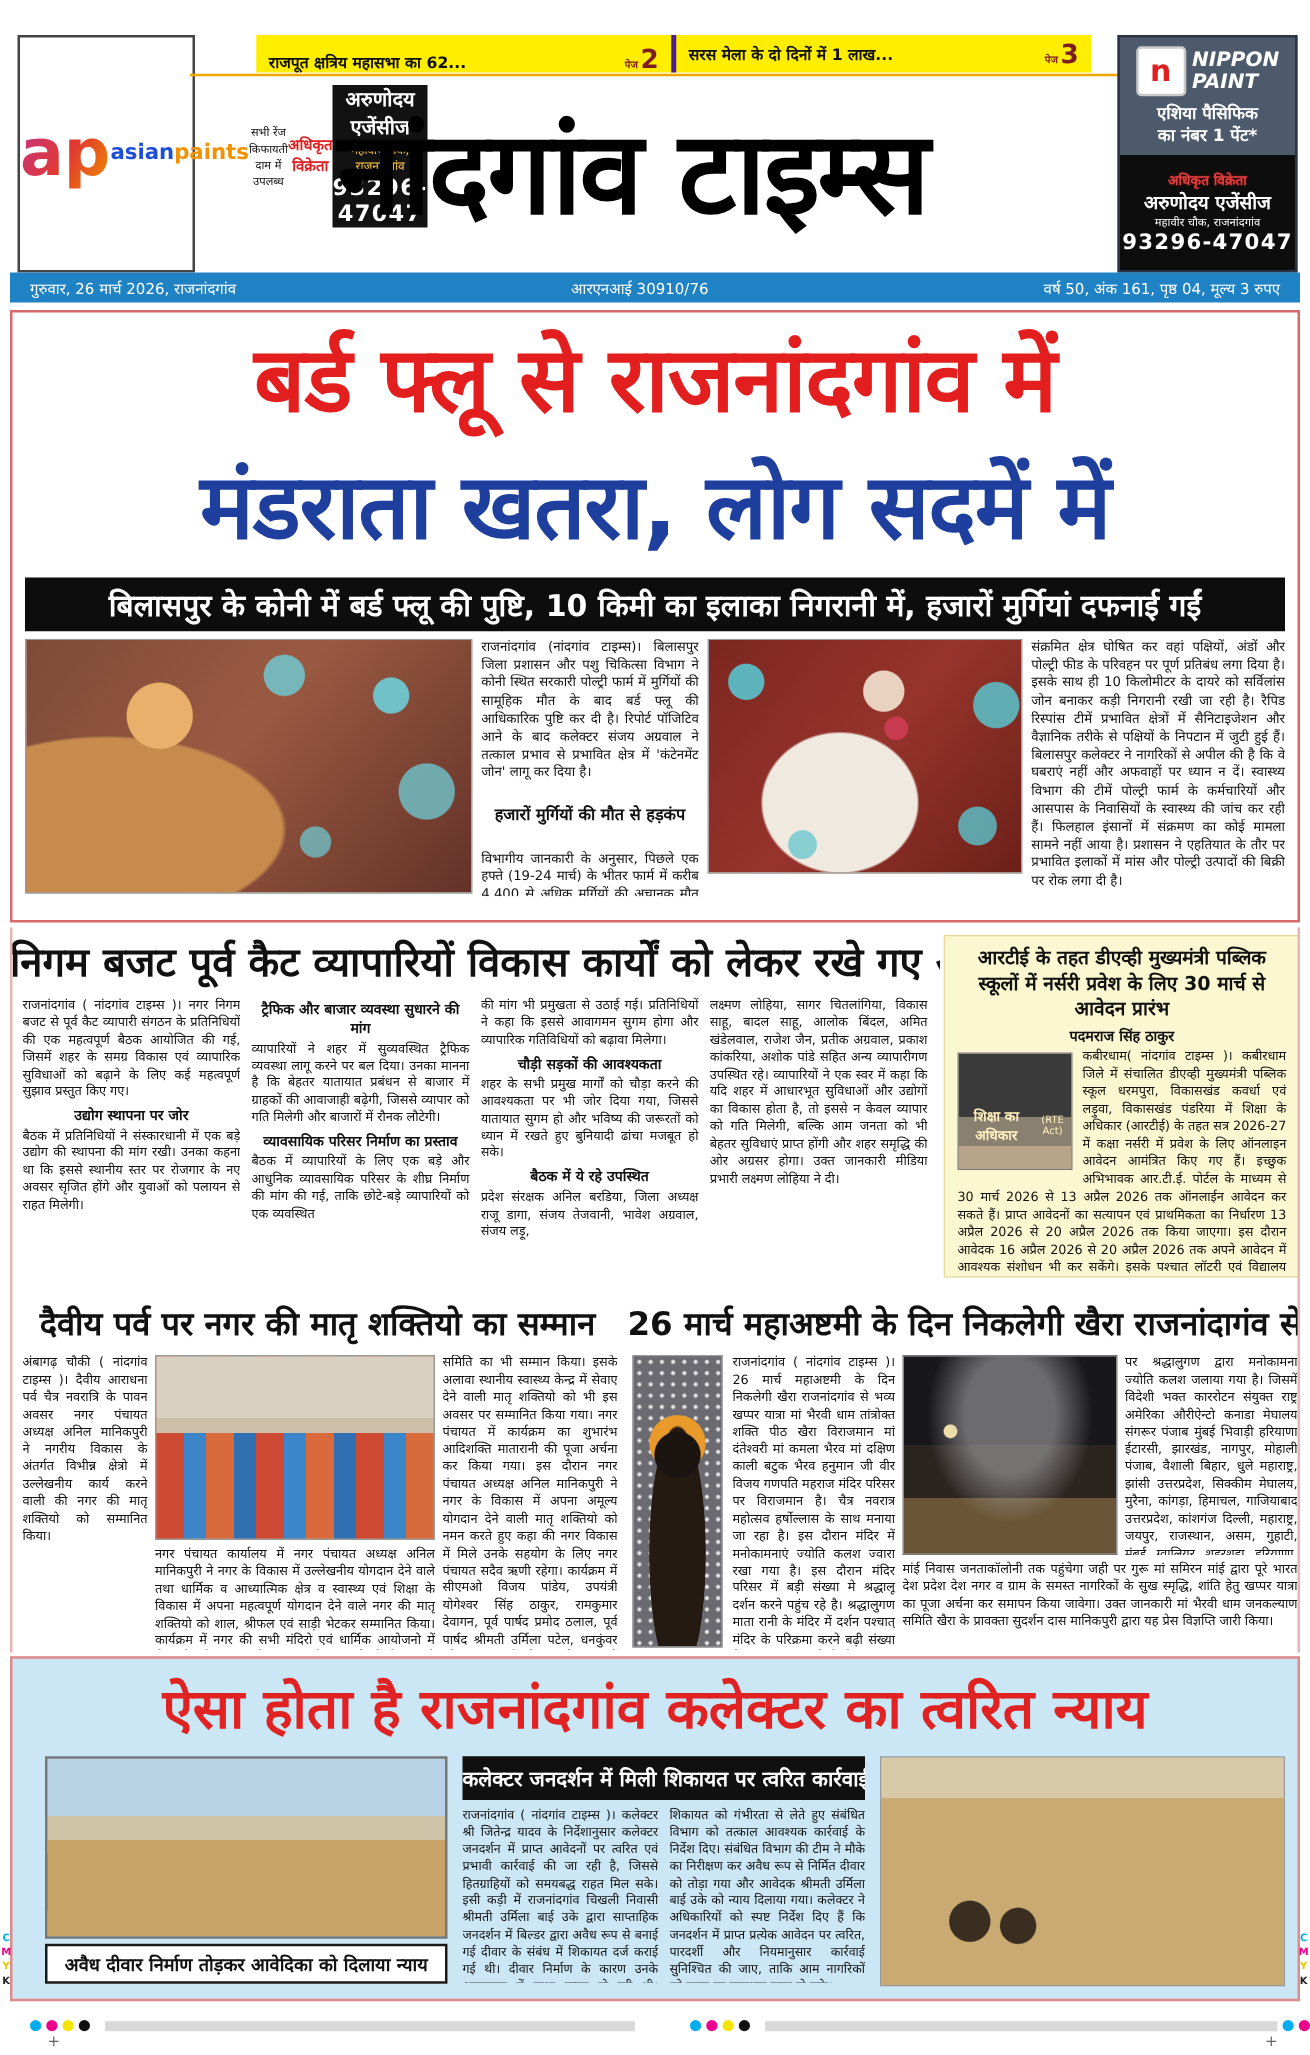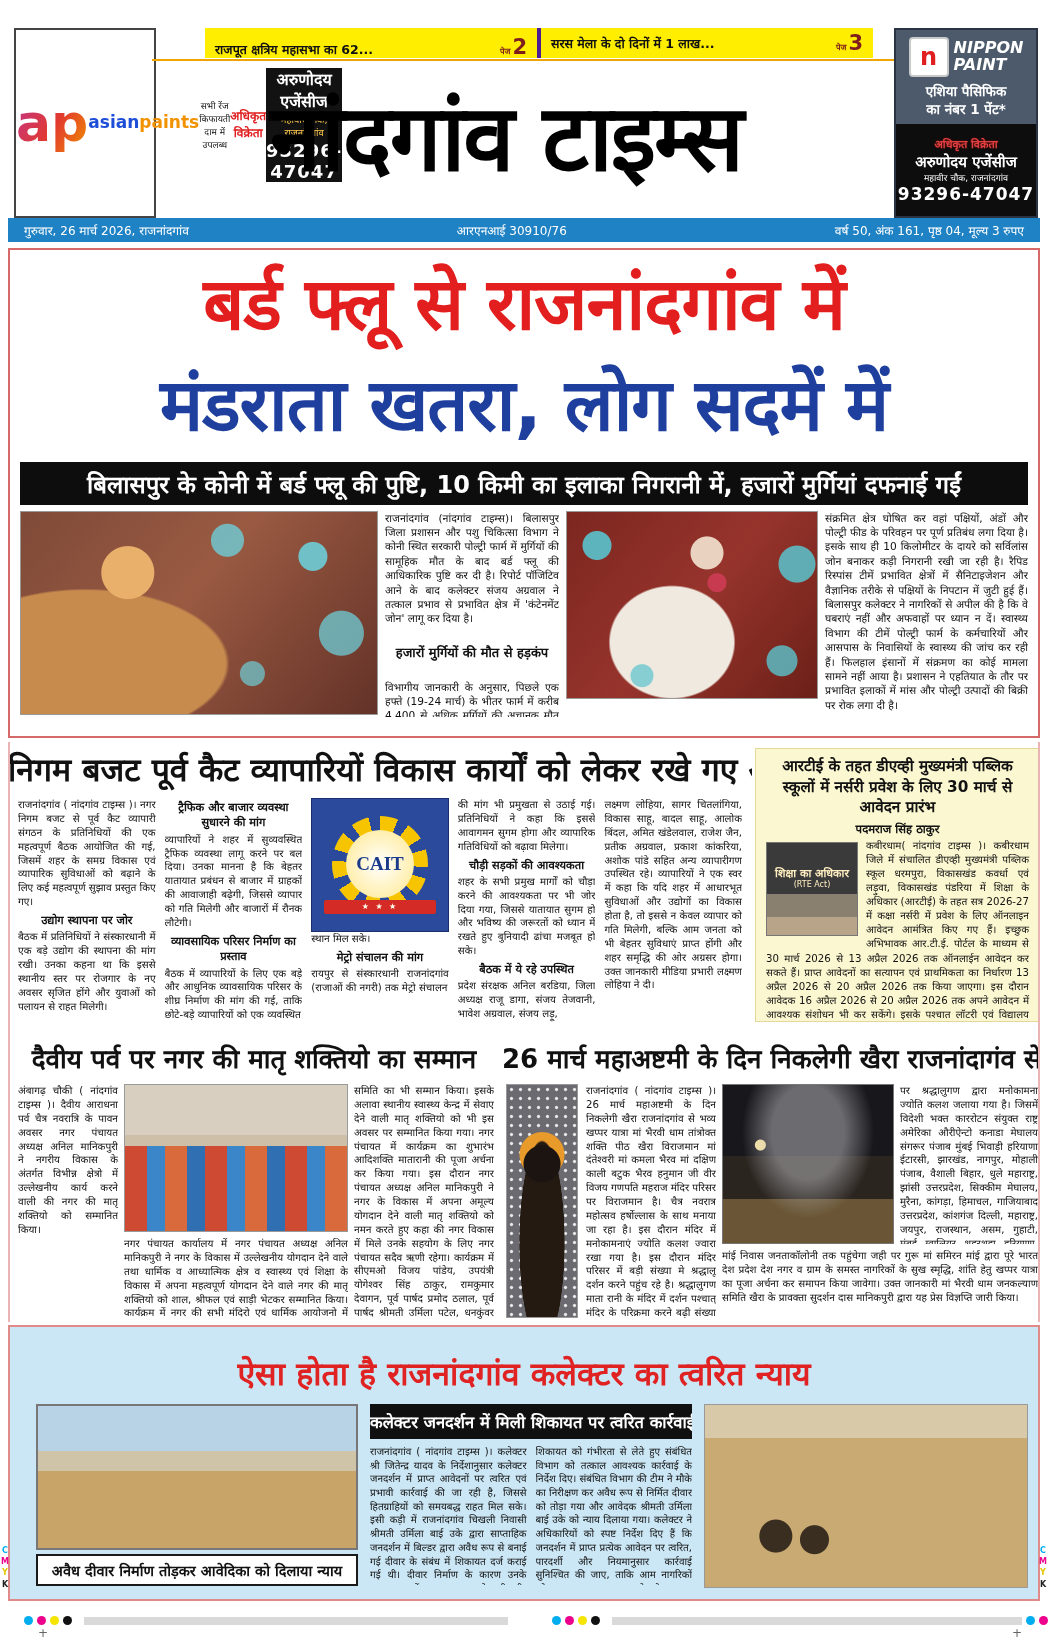--- a/index.html
+++ b/index.html
@@ -106,21 +106,21 @@
   .ribbon{margin-top:-12px;background:#d42b26;color:#ffe;width:112px;text-align:center;font-size:8px;
           padding:2px 0;border-radius:2px;letter-spacing:2px;}
 
   
   .rte-box{position:absolute;left:755px;top:748px;width:285px;height:274px;background:#fbf7d0;
            border:1px solid #e3d89a;box-sizing:border-box;padding:7px 10px;overflow:hidden;}
   .rte-headline{font-size:15.3px;font-weight:bold;text-align:center;line-height:1.35;}
   .rte-byline{font-size:11.5px;font-weight:bold;text-align:center;margin:3px 0;}
   .rte-thumb{float:left;width:92px;height:94px;margin:3px 8px 2px 0;border:1px solid #777;box-sizing:border-box;
              background:linear-gradient(#3a3a3a 0 55%,#8a8070 55% 80%,#b8a488 80% 100%);
-             display:flex;flex-direction:column;align-items:center;padding-top:22px;color:#fff;text-align:center;}
+             display:flex;flex-direction:row;align-items:center;padding-top:22px;color:#fff;text-align:center;}
   .rte-thumb .t1{font-size:11px;font-weight:bold;color:#ffefc0;}
   .rte-thumb .t2{font-size:8px;color:#ffefc0;}
   .rte-body{font-size:10.2px;line-height:1.38;}
 
   
   .matru-section{position:absolute;left:8px;top:1036px;width:492px;height:284px;overflow:hidden;}
   .matru-headline{font-size:26px;font-weight:bold;text-align:center;white-space:nowrap;margin:4px 0 8px;}
   .matru-body{position:relative;height:238px;overflow:hidden;font-size:10.2px;line-height:1.36;}
   .matru-col1{position:absolute;left:10px;top:0;width:100px;height:100%;overflow:hidden;}
   .matru-photo{position:absolute;left:116px;top:0;width:224px;height:148px;background:
@@ -142,21 +142,21 @@
   .kh-photo{position:absolute;left:220px;top:0;width:172px;height:160px;border:1px solid #777;box-sizing:border-box;
      background:radial-gradient(ellipse at 50% 30%,rgba(190,190,195,.5) 0 30%,rgba(190,190,195,0) 55%),
      radial-gradient(circle at 22% 38%,#ffe9a0 0 5px,rgba(255,233,160,0) 6px),
      linear-gradient(#17171c 0 45%,#2b2520 45% 72%,#6a5636 72% 100%);}
   .kh-col2a{position:absolute;left:398px;top:0;width:138px;height:160px;overflow:hidden;}
   .kh-col2b{position:absolute;left:220px;top:165px;width:316px;height:70px;overflow:hidden;}
 
   
   .collector{position:absolute;left:8px;top:1325px;width:1032px;height:276px;background:#cbe6f4;
              border:2px solid #e08a8a;box-sizing:border-box;overflow:hidden;}
-  .col-banner{margin-top:24px;text-align:center;font-size:32px;font-weight:bold;color:#e02222;white-space:nowrap;}
+  .col-banner{margin-top:8px;text-align:center;font-size:44px;font-weight:bold;color:#e02222;white-space:nowrap;}
   .col-body{position:relative;height:196px;margin-top:8px;}
   .c-photo1{position:absolute;left:26px;top:2px;width:322px;height:146px;border:2px solid #777;box-sizing:border-box;
      background:linear-gradient(#b9d3e6 0 32%,#cfc3a8 32% 46%,#c8a468 46% 100%),
      radial-gradient(ellipse at 12% 70%,#6e4a30 0 18%,rgba(110,74,48,0) 19%);}
   .c-caption{position:absolute;left:26px;top:152px;width:322px;background:#fff;border:2px solid #1a1a1a;
              box-sizing:border-box;text-align:center;font-weight:bold;font-size:14.5px;padding:4px 2px;}
   .c-mid{position:absolute;left:360px;top:2px;width:322px;}
   .c-strip{background:#101010;color:#fff;text-align:center;font-weight:bold;font-size:16.5px;padding:6px 0;
            white-space:nowrap;overflow:hidden;}
   .c-cols{display:flex;gap:9px;margin-top:6px;font-size:10px;line-height:1.37;height:140px;overflow:hidden;}
@@ -261,31 +261,20 @@
         <p>राजनांदगांव ( नांदगांव टाइम्स )। नगर निगम बजट से पूर्व कैट व्यापारी संगठन के प्रतिनिधियों की एक महत्वपूर्ण बैठक आयोजित की गई, जिसमें शहर के समग्र विकास एवं व्यापारिक सुविधाओं को बढ़ाने के लिए कई महत्वपूर्ण सुझाव प्रस्तुत किए गए।</p>
         <div class="c-sub">उद्योग स्थापना पर जोर</div>
         <p>बैठक में प्रतिनिधियों ने संस्कारधानी में एक बड़े उद्योग की स्थापना की मांग रखी। उनका कहना था कि इससे स्थानीय स्तर पर रोजगार के नए अवसर सृजित होंगे और युवाओं को पलायन से राहत मिलेगी।</p>
       </div>
       <div class="cait-col jt">
         <div class="c-sub">ट्रैफिक और बाजार व्यवस्था सुधारने की मांग</div>
         <p>व्यापारियों ने शहर में सुव्यवस्थित ट्रैफिक व्यवस्था लागू करने पर बल दिया। उनका मानना है कि बेहतर यातायात प्रबंधन से बाजार में ग्राहकों की आवाजाही बढ़ेगी, जिससे व्यापार को गति मिलेगी और बाजारों में रौनक लौटेगी।</p>
         <div class="c-sub">व्यावसायिक परिसर निर्माण का प्रस्ताव</div>
         <p>बैठक में व्यापारियों के लिए एक बड़े और आधुनिक व्यावसायिक परिसर के शीघ्र निर्माण की मांग की गई, ताकि छोटे-बड़े व्यापारियों को एक व्यवस्थित</p>
       </div>
-      <div class="cait-col">
-        <div class="cait-logo">
-          <div class="gear">
-            <div class="gear-inner">CAIT</div>
-          </div>
-          <div class="ribbon">★ ★ ★</div>
-        </div>
-        <p>स्थान मिल सके।</p>
-        <div class="c-sub">मेट्रो संचालन की मांग</div>
-        <p class="jt">रायपुर से संस्कारधानी राजनांदगांव (राजाओं की नगरी) तक मेट्रो संचालन</p>
-      </div>
       <div class="cait-col jt">
         <p>की मांग भी प्रमुखता से उठाई गई। प्रतिनिधियों ने कहा कि इससे आवागमन सुगम होगा और व्यापारिक गतिविधियों को बढ़ावा मिलेगा।</p>
         <div class="c-sub">चौड़ी सड़कों की आवश्यकता</div>
         <p>शहर के सभी प्रमुख मार्गों को चौड़ा करने की आवश्यकता पर भी जोर दिया गया, जिससे यातायात सुगम हो और भविष्य की जरूरतों को ध्यान में रखते हुए बुनियादी ढांचा मजबूत हो सके।</p>
         <div class="c-sub">बैठक में ये रहे उपस्थित</div>
         <p>प्रदेश संरक्षक अनिल बरडिया, जिला अध्यक्ष राजू डागा, संजय तेजवानी, भावेश अग्रवाल, संजय लड़ू,</p>
       </div>
       <div class="cait-col jt">
         <p>लक्ष्मण लोहिया, सागर चितलांगिया, विकास साहू, बादल साहू, आलोक बिंदल, अमित खंडेलवाल, राजेश जैन, प्रतीक अग्रवाल, प्रकाश कांकरिया, अशोक पांडे सहित अन्य व्यापारीगण उपस्थित रहे। व्यापारियों ने एक स्वर में कहा कि यदि शहर में आधारभूत सुविधाओं और उद्योगों का विकास होता है, तो इससे न केवल व्यापार को गति मिलेगी, बल्कि आम जनता को भी बेहतर सुविधाएं प्राप्त होंगी और शहर समृद्धि की ओर अग्रसर होगा। उक्त जानकारी मीडिया प्रभारी लक्ष्मण लोहिया ने दी।</p>
       </div>

